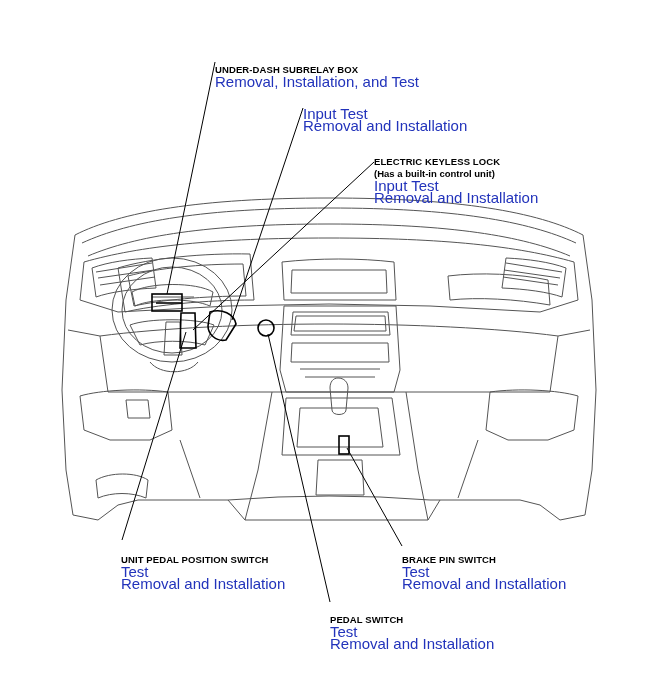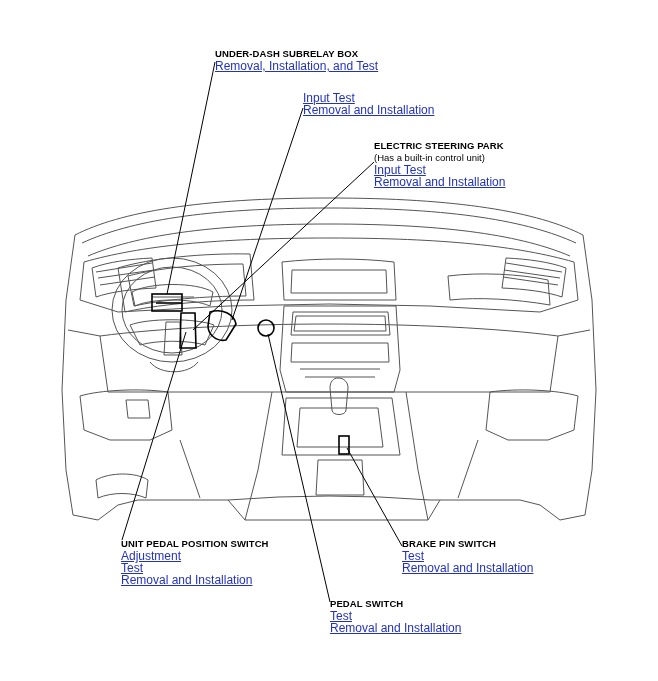--- a/index.html
+++ b/index.html
@@ -22,40 +22,40 @@
   }
   svg.art {
     position: absolute;
     left: 0; top: 0;
     width: 658px;
     height: 681px;
   }
   .callout {
     position: absolute;
     white-space: nowrap;
+    margin-top: 16px;
   }
   .callout .title {
     font-size: 9.5px;
     font-weight: bold;
     color: #000000;
     letter-spacing: 0.1px;
     line-height: 12px;
     display: block;
   }
   .callout .subtitle {
     font-size: 9.5px;
-    font-weight: normal;
+    font-weight: bold;
     color: #000000;
     line-height: 12px;
     display: block;
   }
   .callout .link {
-    font-size: 12px;
+    font-size: 15px;
     color: #2233bb;
-    text-decoration: underline;
     line-height: 12px;
     display: block;
     cursor: pointer;
   }
 </style>
 </head>
 <body>
 
 <div id="diagram-root">
 
@@ -167,29 +167,28 @@
     <span class="title">UNDER-DASH SUBRELAY BOX</span>
     <span class="link">Removal, Installation, and Test</span>
   </div>
 
   <div class="callout" style="left:303px; top:92px;">
     <span class="link">Input Test</span>
     <span class="link">Removal and Installation</span>
   </div>
 
   <div class="callout" style="left:374px; top:140px;">
-    <span class="title">ELECTRIC STEERING PARK</span>
+    <span class="title">ELECTRIC KEYLESS LOCK</span>
     <span class="subtitle">(Has a built-in control unit)</span>
     <span class="link">Input Test</span>
     <span class="link">Removal and Installation</span>
   </div>
 
   <div class="callout" style="left:121px; top:538px;">
     <span class="title">UNIT PEDAL POSITION SWITCH</span>
-    <span class="link">Adjustment</span>
     <span class="link">Test</span>
     <span class="link">Removal and Installation</span>
   </div>
 
   <div class="callout" style="left:402px; top:538px;">
     <span class="title">BRAKE PIN SWITCH</span>
     <span class="link">Test</span>
     <span class="link">Removal and Installation</span>
   </div>
 

